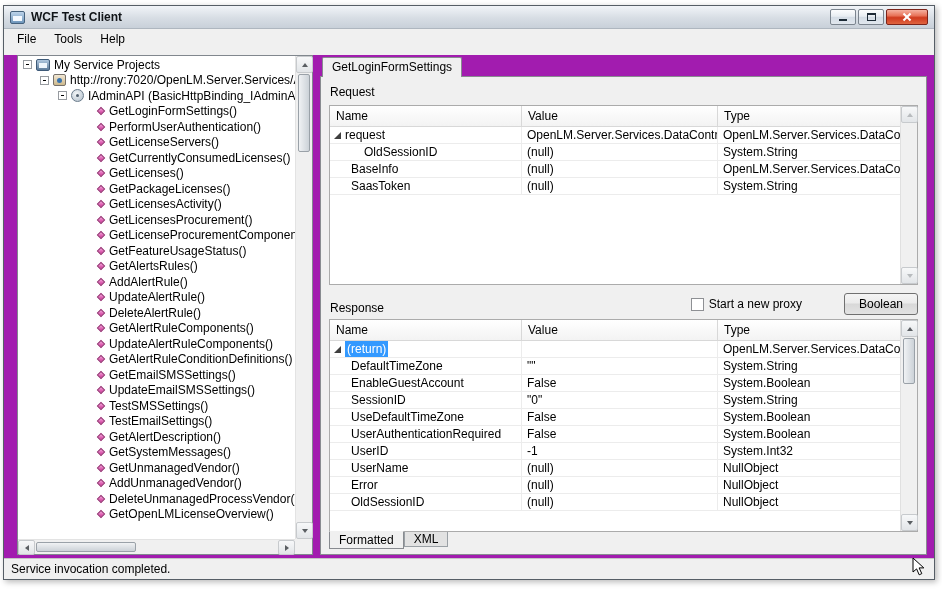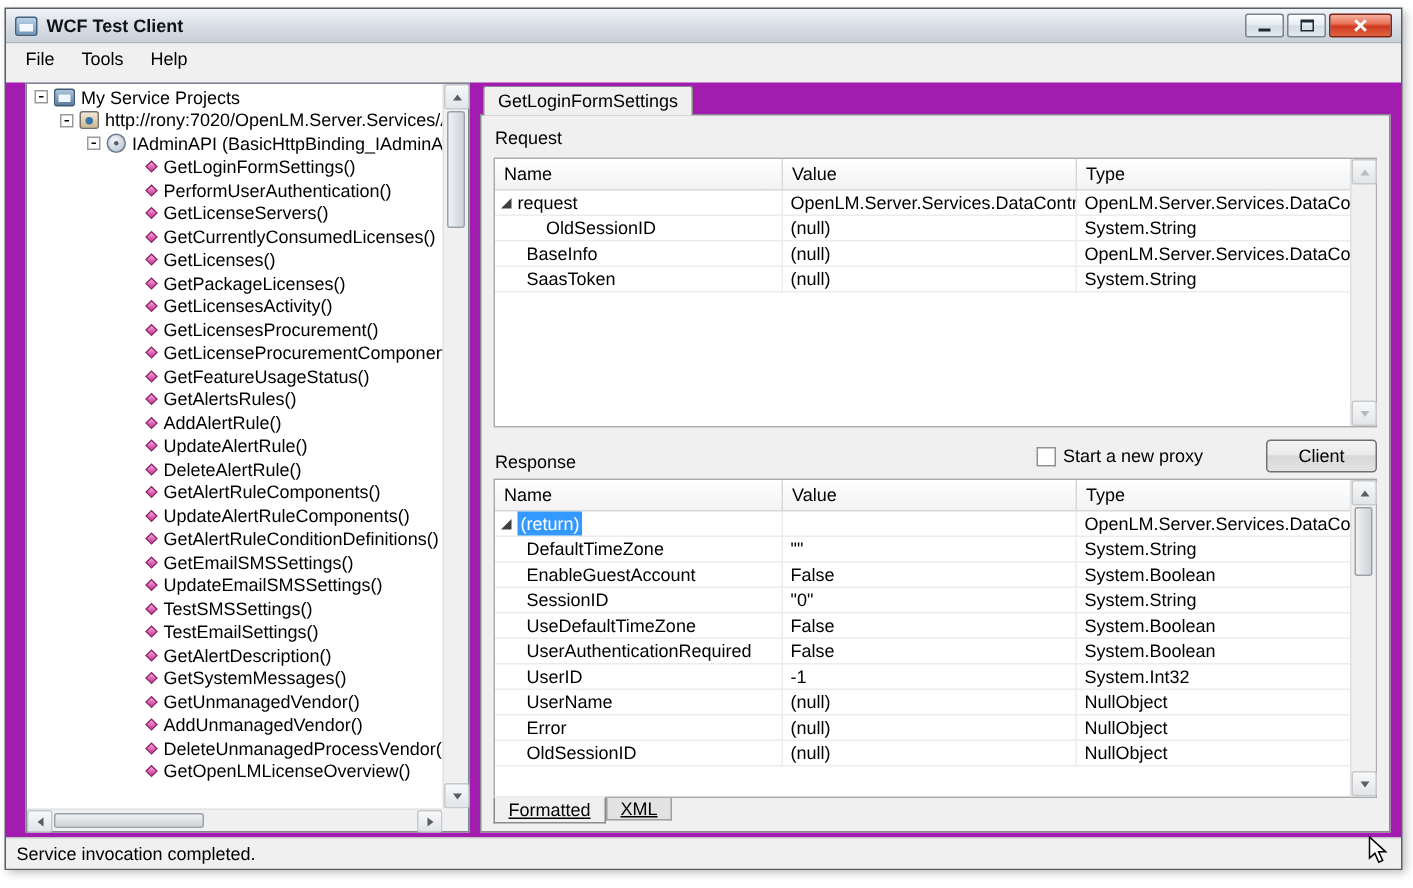--- a/index.html
+++ b/index.html
@@ -104,21 +104,21 @@
 
   .mid-row { height:34px; flex:none; display:flex; justify-content:space-between; }
   .response-title { align-self:flex-end; margin:0 0 4px 1px; }
   .invoke-area { display:flex; align-items:center; margin-top:4px; }
   .checkbox { width:13px; height:13px; border:1px solid #8e9094; background:#fff; flex:none; margin-right:5px; }
   .chk-label { font-size:12px; }
   .invoke-btn { margin-left:42px; width:74px; height:22px; font-size:12px; font-family:"Liberation Sans",sans-serif;
                 border:1px solid #707070; border-radius:3px; color:#000;
                 background:linear-gradient(#f4f4f4,#ebebeb 45%,#d8d8d8 50%,#e3e3e3); }
 
-  .bottom-tabs { height:22px; flex:none; display:flex; align-items:flex-start;text-decoration:underline; }
+  .bottom-tabs { height:22px; flex:none; display:flex; align-items:flex-start; }
   .btab { font-size:12px; padding:0 9px; white-space:nowrap; }
   .btab.selected { height:18px; line-height:17px; background:#f0f0f0; border:1px solid #888b90; border-top:1px solid #f0f0f0;
                    margin-top:-1px; position:relative; z-index:1; }
   .btab.plain { height:15px; line-height:14px; background:#e2e2e2; border:1px solid #9aa0a5; border-top:none; }
 
   .statusbar { height:21px; flex:none; background:#f0f0f0; border-top:1px solid #c6c6c6;
                display:flex; align-items:center; padding-left:7px; font-size:12px; color:#000000; }
 
   .mouse-cursor { position:absolute; left:912px; top:557px; z-index:50; }
 </style>
@@ -391,21 +391,21 @@
                   <span class="arr arr-down"></span>
                 </span>
             </div>
           </div>
 
           <div class="mid-row">
             <div class="section-title response-title">Response</div>
             <div class="invoke-area">
               <span class="checkbox"></span>
               <span class="chk-label">Start a new proxy</span>
-              <button class="invoke-btn">Client</button>
+              <button class="invoke-btn">Boolean</button>
             </div>
           </div>
 
           <div class="grid response-grid">
             <div class="grid-inner">
               <div class="grid-header">
                 <div class="hcell">Name</div>
                 <div class="hcell">Value</div>
                 <div class="hcell last">Type</div>
               </div>

